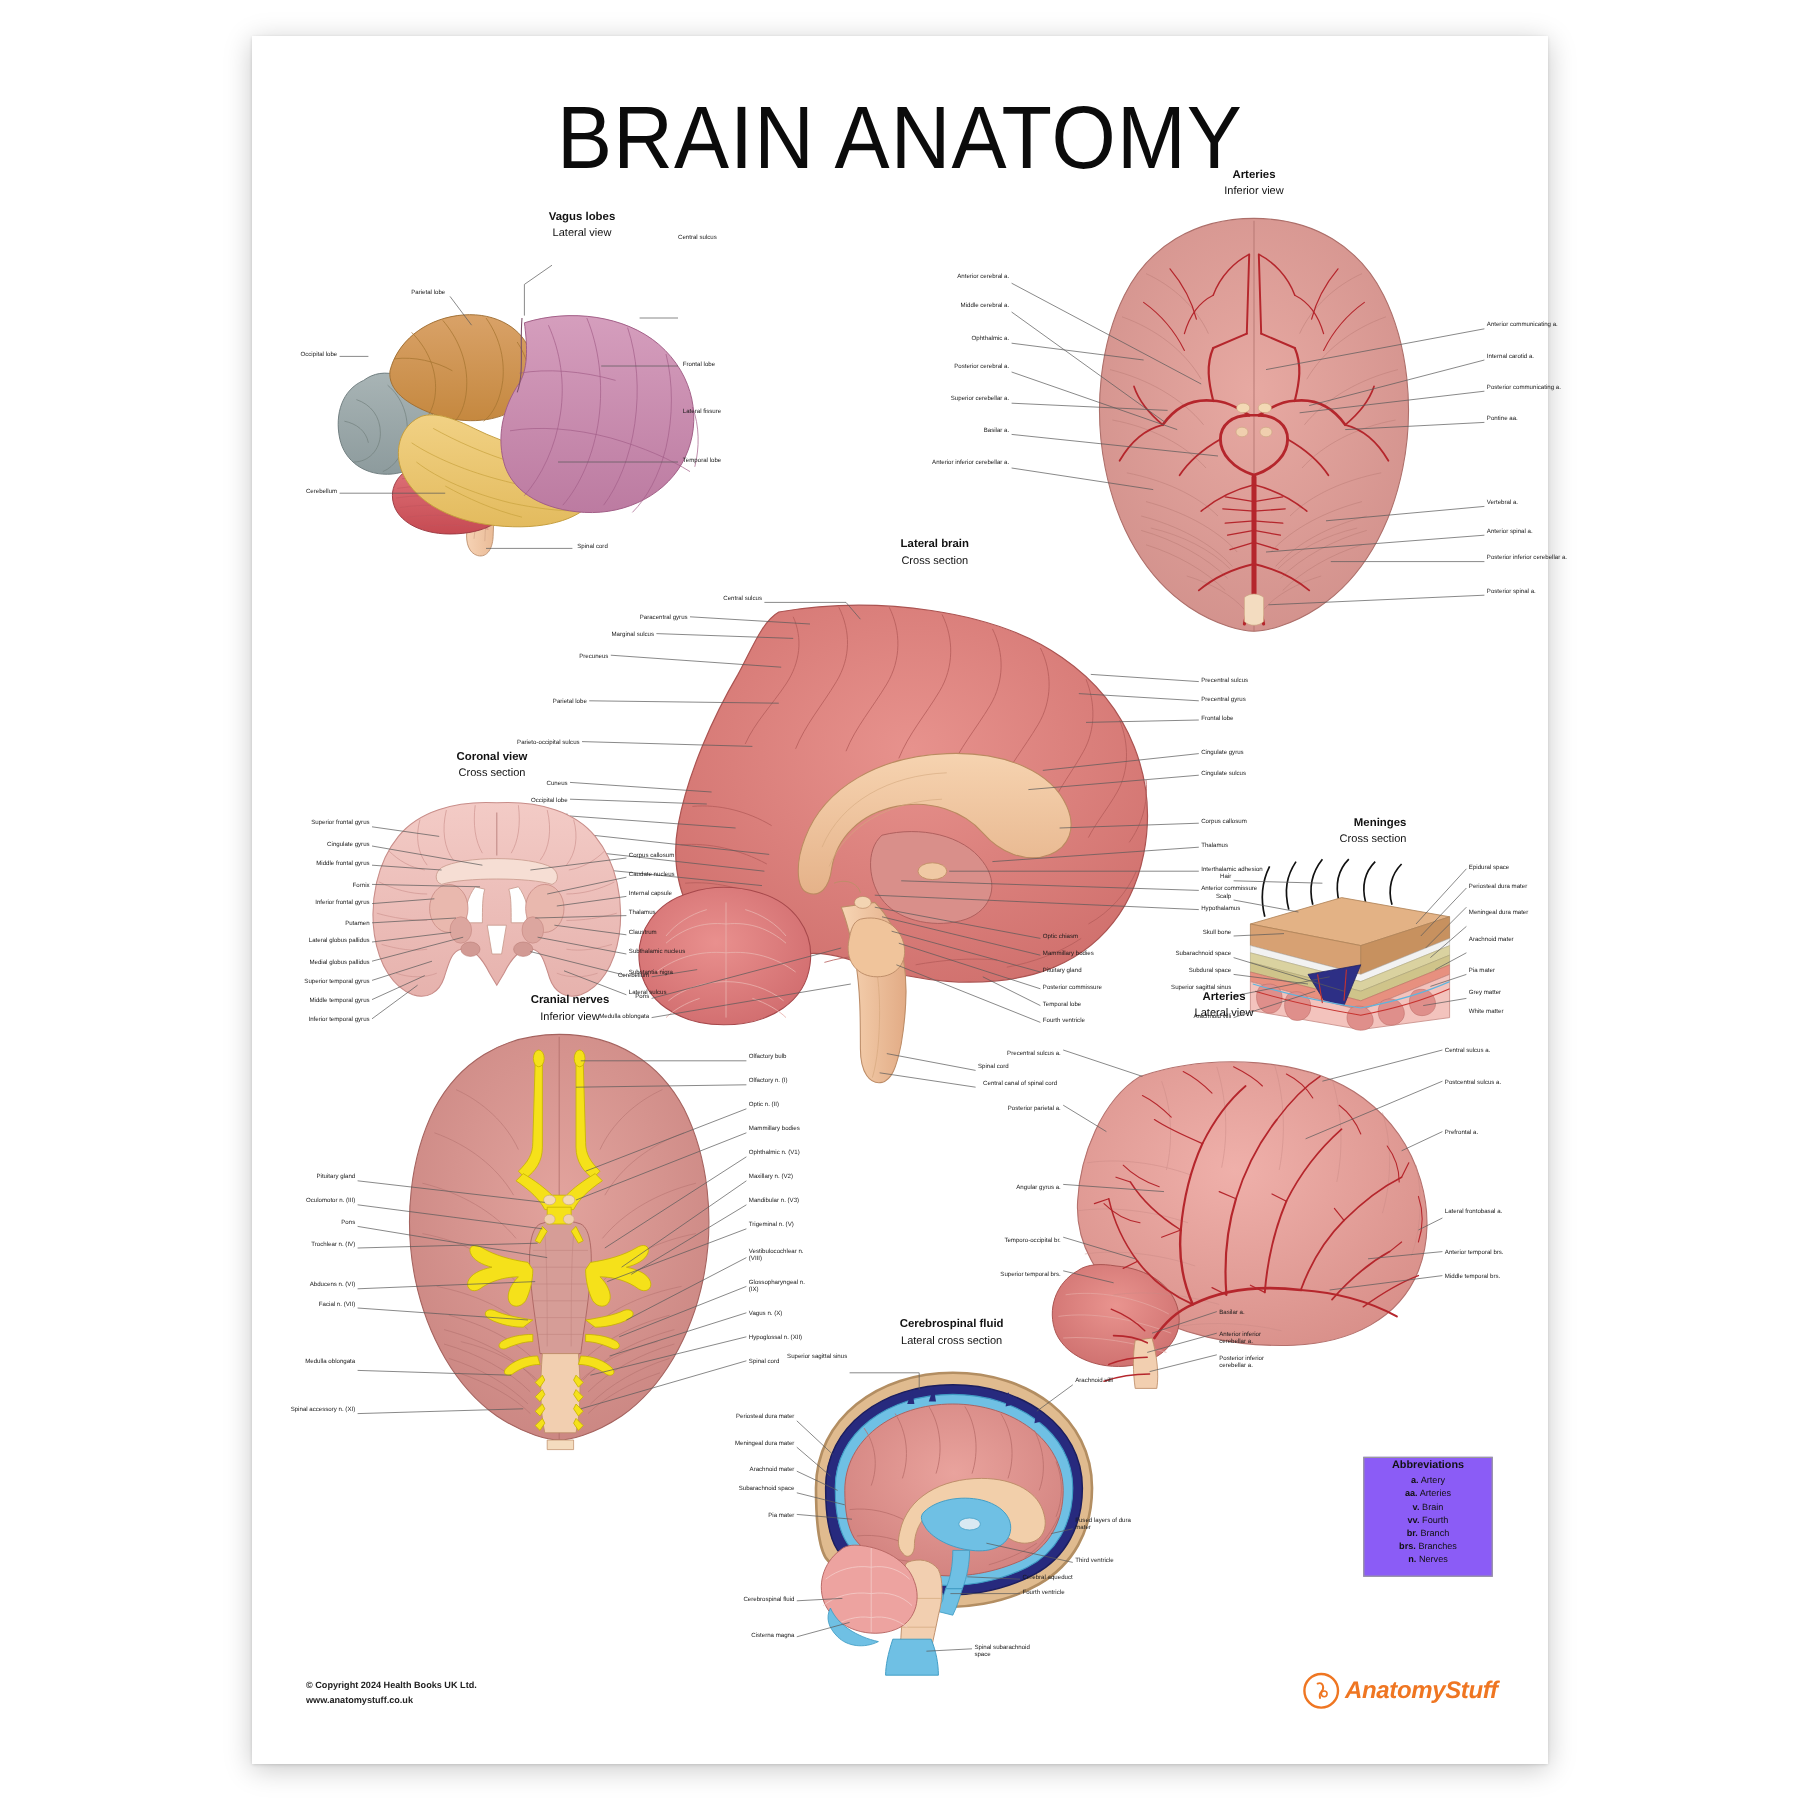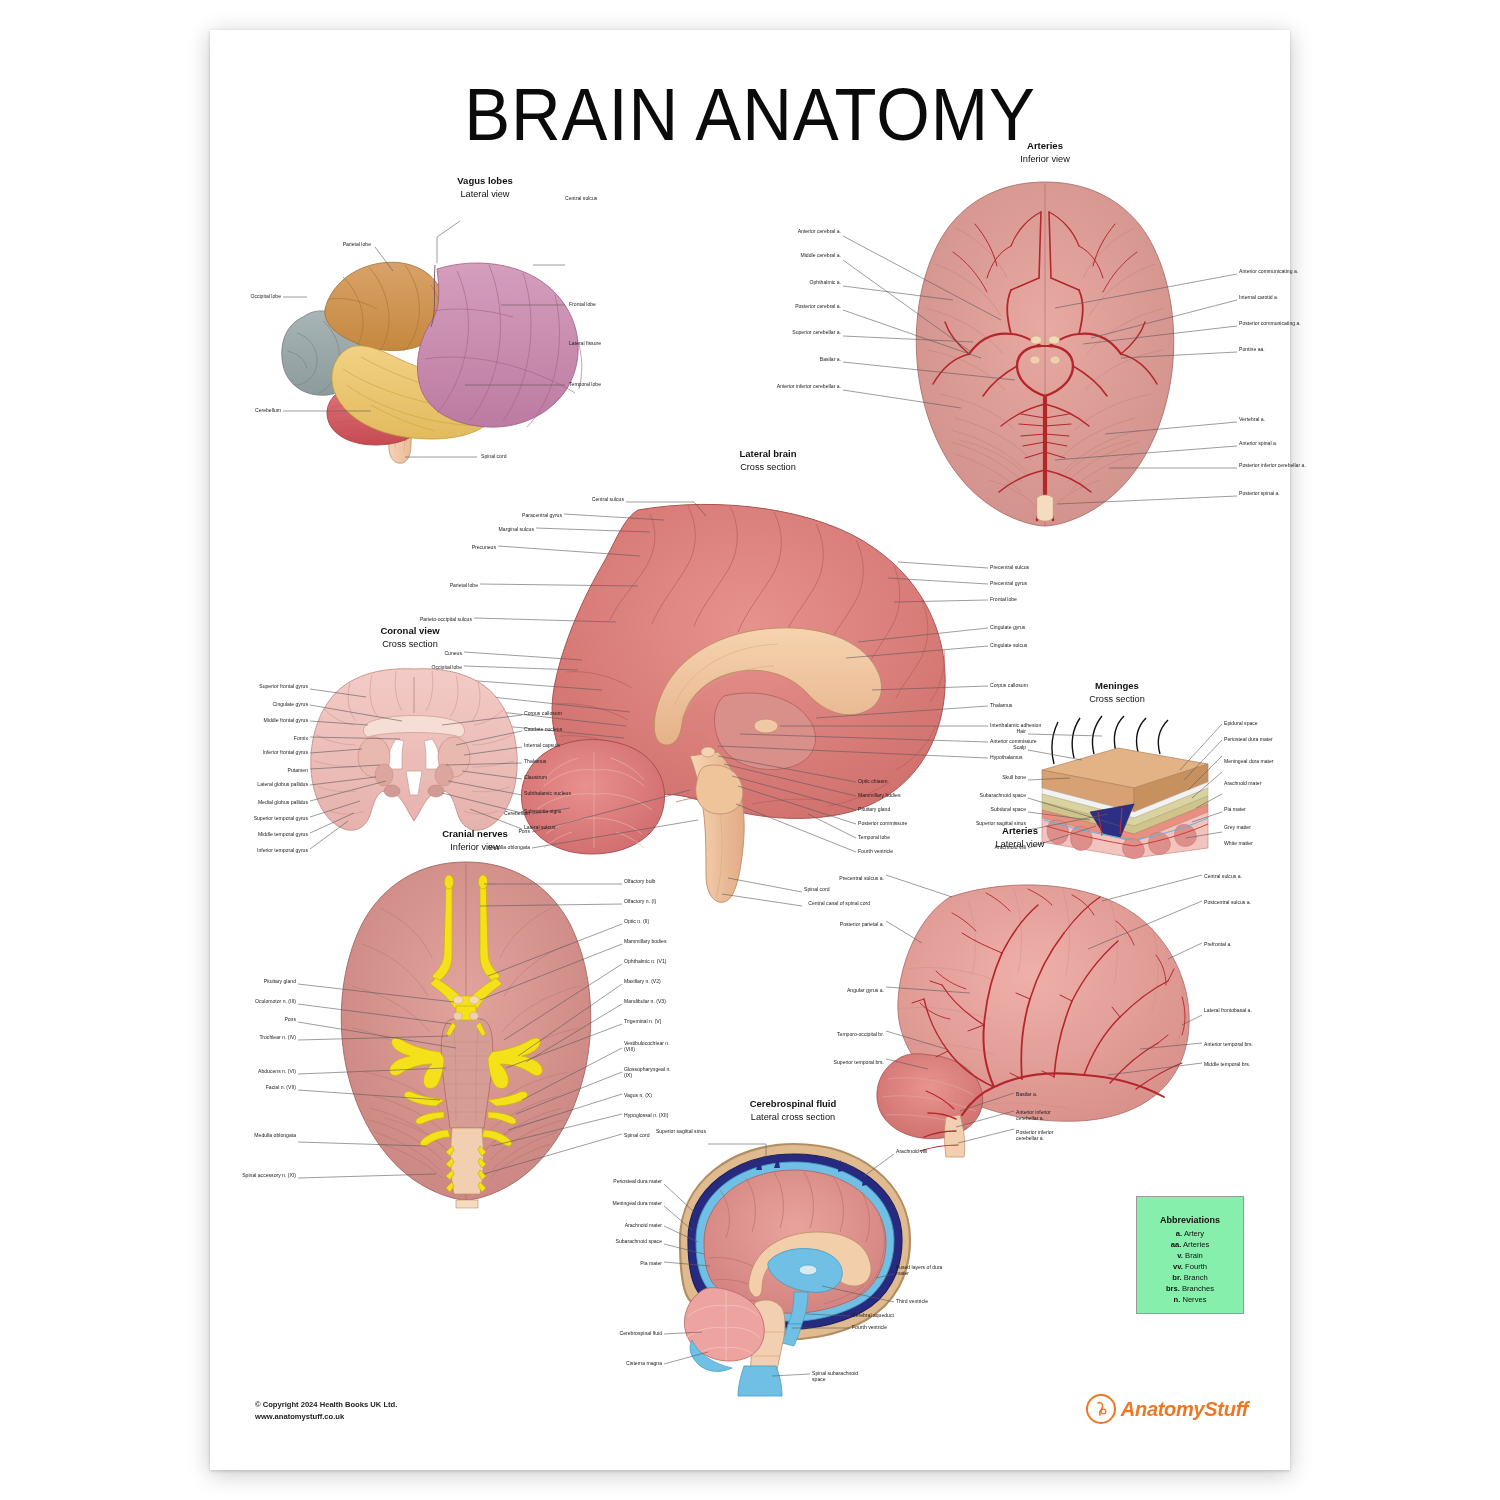--- a/index.html
+++ b/index.html
@@ -31,22 +31,22 @@
   .lbl{
     position:absolute;font-size:5.1px;color:#1a1a1a;line-height:1.22;
     white-space:nowrap;
   }
   .lbl.r{text-align:right;transform:translateX(-100%);}
   .lbl.l{text-align:left;}
   svg{display:block;overflow:visible;}
 
   
   #abbrev{
-    position:absolute;border:1px solid #9a9a9a;background:#86efac;
-    padding:18px 10px 8px;text-align:center;
+    position:absolute;border:1px solid #9a9a9a;background:#8b5cf6;
+    padding:0 10px 8px;text-align:center;
   }
   #abbrev .ahead{font-size:9px;font-weight:bold;color:#111;margin-bottom:3px;}
   #abbrev .arow{font-size:7.6px;color:#111;line-height:1.45;}
   #abbrev .arow b{font-weight:bold;}
 
   
   #copy{position:absolute;left:45px;bottom:48px;font-size:7.6px;font-weight:bold;color:#222;line-height:1.5;}
   #logo{position:absolute;right:42px;bottom:46px;display:flex;align-items:center;gap:5px;}
   #logo .mark{
     width:26px;height:26px;border-radius:50%;
@@ -308,21 +308,21 @@
     <div class="lbl l" style="left:434px;top:128px;">Anterior communicating a.</div>
     <div class="lbl l" style="left:434px;top:154px;">Internal carotid a.</div>
     <div class="lbl l" style="left:434px;top:180px;">Posterior communicating a.</div>
     <div class="lbl l" style="left:434px;top:206px;">Pontine aa.</div>
     <div class="lbl l" style="left:434px;top:276px;">Vertebral a.</div>
     <div class="lbl l" style="left:434px;top:300px;">Anterior spinal a.</div>
     <div class="lbl l" style="left:434px;top:322px;">Posterior inferior cerebellar a.</div>
     <div class="lbl l" style="left:434px;top:350px;">Posterior spinal a.</div>
   </div>
 
-  <div class="panel" style="left:178px;top:418px;width:720px;height:460px;">
+  <div class="panel" style="left:189px;top:418px;width:720px;height:460px;">
     <div class="ptitle" style="position:absolute;left:320px;top:0;width:120px;">
       <span>Lateral brain</span>
       <span class="sub">Cross section</span>
     </div>
 
     <svg width="720" height="430" style="position:absolute;left:0;top:26px;">
       <defs>
         <radialGradient id="gCtx" cx=".5" cy=".38" r=".7">
           <stop offset="0" stop-color="#e7928d"></stop>
             <stop offset="1" stop-color="#cf6f6c"></stop>
@@ -574,21 +574,21 @@
     <div class="lbl l" style="left:274px;top:101px;">Caudate nucleus</div>
     <div class="lbl l" style="left:274px;top:117px;">Internal capsule</div>
     <div class="lbl l" style="left:274px;top:133px;">Thalamus</div>
     <div class="lbl l" style="left:274px;top:149px;">Claustrum</div>
     <div class="lbl l" style="left:274px;top:165px;">Subthalamic nucleus</div>
     <div class="lbl l" style="left:274px;top:183px;">Substantia nigra</div>
     <div class="lbl l" style="left:274px;top:199px;">Lateral sulcus</div>
   </div>
 
   <div class="panel" style="left:760px;top:650px;width:300px;height:180px;">
-    <div class="ptitle" style="position:absolute;left:92px;top:0;width:110px;">
+    <div class="ptitle" style="position:absolute;left:92px;top:0;width:110px;text-align:right;">
       <span>Meninges</span>
       <span class="sub">Cross section</span>
     </div>
 
     <svg width="300" height="150" style="position:absolute;left:0;top:28px;">
 
       <g stroke="#111" stroke-width="1.4" fill="none">
         <path d="M84 56 C80 40 82 26 88 14"></path>
           <path d="M104 50 C100 34 102 22 110 10"></path>
         <path d="M124 46 C120 30 124 18 132 8"></path>

